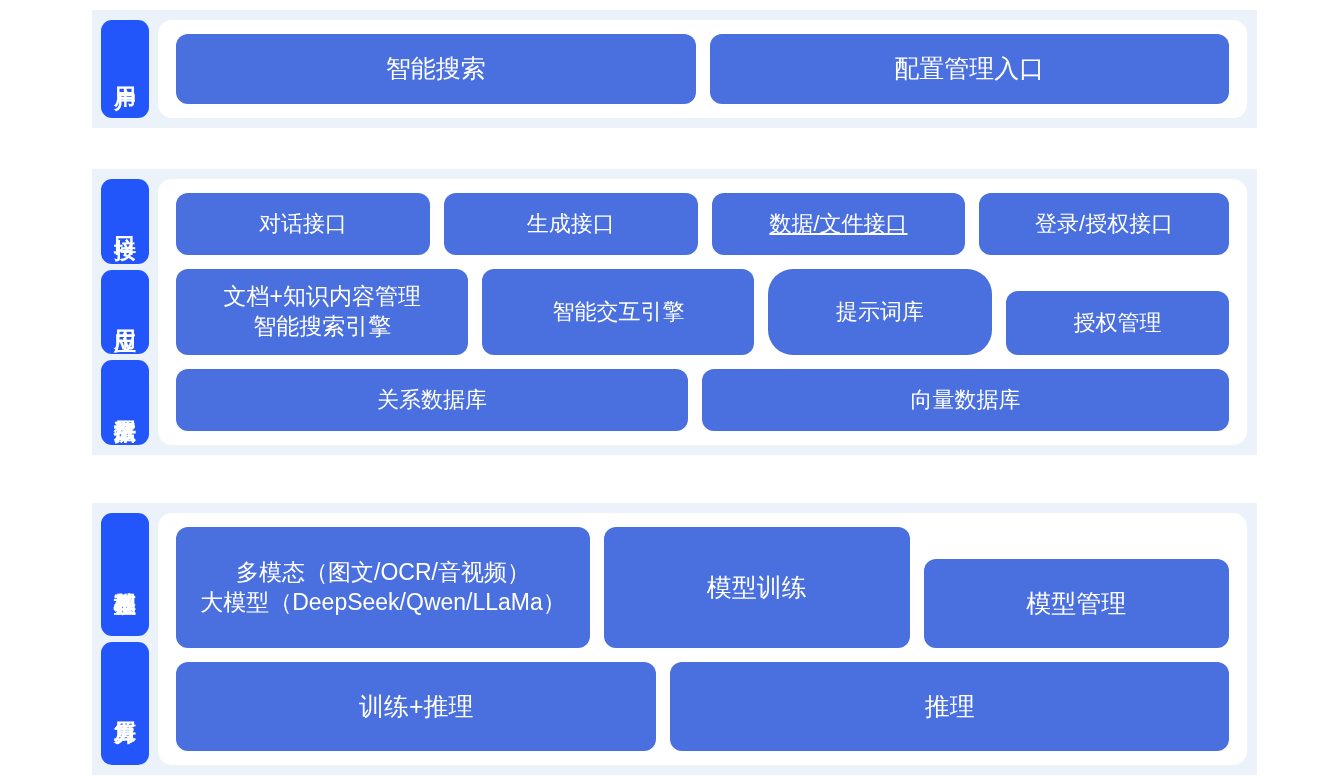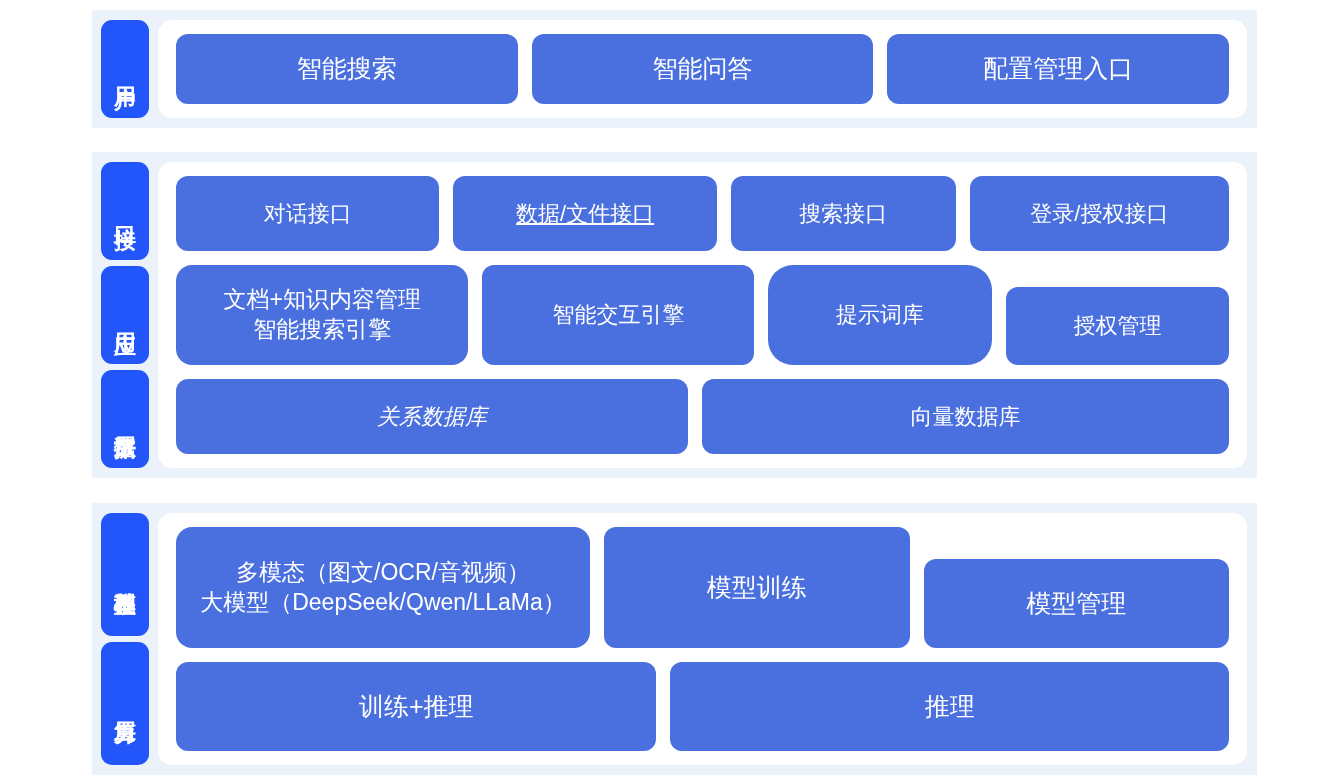--- a/index.html
+++ b/index.html
@@ -29,21 +29,21 @@
     left: 92px;
     width: 1165px;
     background: #ecf2fa;
     display: flex;
     align-items: stretch;
     box-sizing: border-box;
     padding: 10px 0 10px 0;
   }
 
   .group-1 { top: 10px;  height: 118px; }
-  .group-2 { top: 152px; height: 326px; }
+  .group-2 { top: 169px; height: 286px; }
   .group-3 { top: 503px; height: 272px; }
 
   
   .label-col {
     width: 66px;
     flex: 0 0 66px;
     display: flex;
     flex-direction: column;
     justify-content: space-between;
     padding: 0 9px;
@@ -101,37 +101,37 @@
     font-size: 25px;
     line-height: 1.25;
     padding: 13px 10px;
     box-sizing: border-box;
     flex: 1 1 0;
     min-height: 62px;
     white-space: pre-line;
     user-select: none;
   }
   .box.small  { font-size: 22px; }
-  .box.multi  { font-size: 23px; line-height: 1.3; border-radius: 16px; }
+  .box.multi  { font-size: 23px; line-height: 1.3; }
 
   
   .g1-row .box { flex: 1 1 0; }
 
   .g2-r1 .b1 { flex: 1.14 1 0; }
   .g2-r1 .b2 { flex: 1.14 1 0; }
   .g2-r1 .b3 { flex: 1.14 1 0; text-decoration: underline; }
   .g2-r1 .b4 { flex: 0.96 1 0; }
   .g2-r1 .b5 { flex: 1.12 1 0; }
 
   .g2-r2 .b1 { flex: 1.34 1 0; }
   .g2-r2 .b2 { flex: 1.24 1 0; }
   .g2-r2 .b3 { flex: 1.00 1 0; border-radius: 25px; }
   .g2-r2 .b4 { flex: 1.00 1 0; margin-top: 22px; }
 
-  .g2-r3 .b1 { flex: 1 1 0; font-style: italic; }
+  .g2-r3 .b1 { flex: 1 1 0; }
   .g2-r3 .b2 { flex: 1.03 1 0; }
   .g2-r3 .b3 { flex: 1.22 1 0; }
 
   .g3-r1 .b1 { flex: 1.38 1 0; }
   .g3-r1 .b2 { flex: 1.00 1 0; }
   .g3-r1 .b3 { flex: 1.00 1 0; margin-top: 32px; }
 
   .g3-r2 .b1 { flex: 1.00 1 0; }
   .g3-r2 .b2 { flex: 1.17 1 0; }
 </style>
@@ -140,38 +140,37 @@
 
 <div id="diagram">
 
   <section class="group group-1">
     <div class="label-col">
       <div class="label-chip">用户</div>
     </div>
     <div class="panel">
       <div class="row g1-row">
         <div class="box b1">智能搜索</div>
-        <div class="box b2">智能问答</div>
         <div class="box b3">配置管理入口</div>
       </div>
     </div>
   </section>
 
   <section class="group group-2">
     <div class="label-col">
       <div class="label-chip">接口</div>
       <div class="label-chip">应用</div>
       <div class="label-chip">数据层</div>
     </div>
     <div class="panel">
 
       <div class="row g2-r1">
         <div class="box small b1">对话接口</div>
+        <div class="box small b2">生成接口</div>
         <div class="box small b3">数据/文件接口</div>
-        <div class="box small b4">搜索接口</div>
         <div class="box small b5">登录/授权接口</div>
       </div>
 
       <div class="row g2-r2">
         <div class="box multi b1">文档+知识内容管理
 智能搜索引擎</div>
         <div class="box small b2">智能交互引擎</div>
         <div class="box small b3">提示词库</div>
         <div class="box small b4">授权管理</div>
       </div>

